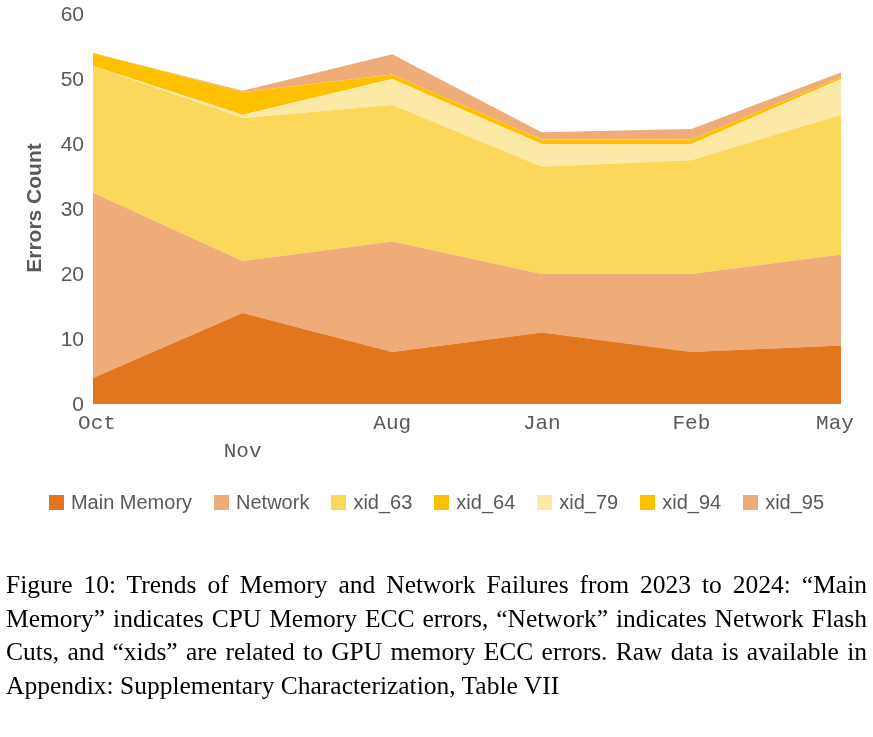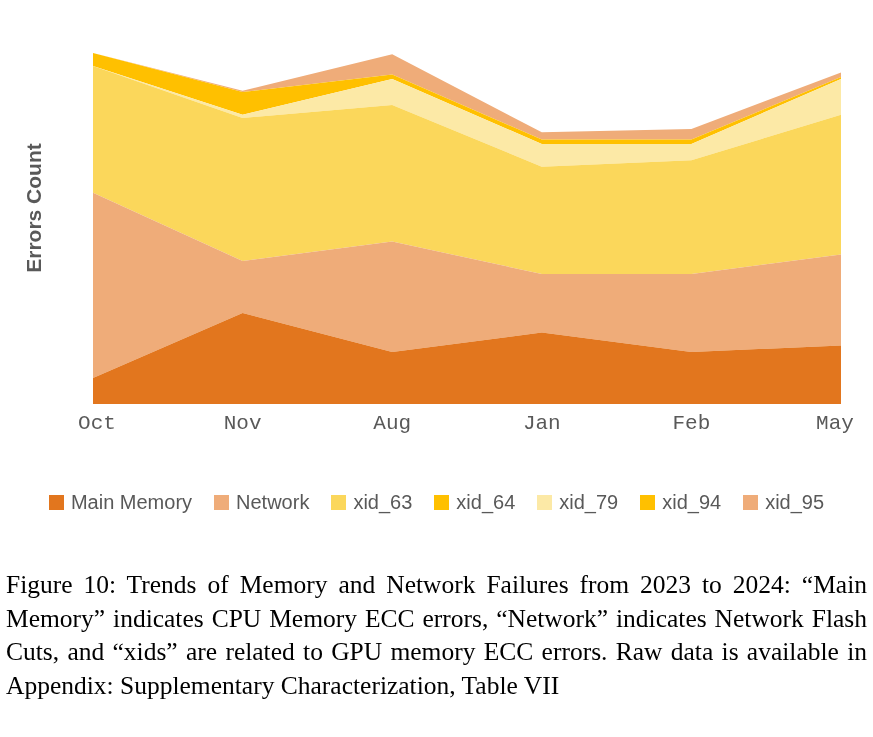--- a/index.html
+++ b/index.html
@@ -132,36 +132,45 @@
 </style>
 </head>
 <body>
 
 <div id="figure">
 
   <div id="chart-block">
 
     <div id="y-axis-title">Errors Count</div>
 
+    <div id="y-ticks">
+        <div class="y-tick" style="top: 14px;">60</div>
+        <div class="y-tick" style="top: 79px;">50</div>
+        <div class="y-tick" style="top: 144px;">40</div>
+        <div class="y-tick" style="top: 209px;">30</div>
+        <div class="y-tick" style="top: 274px;">20</div>
+        <div class="y-tick" style="top: 339px;">10</div>
+        <div class="y-tick" style="top: 404px;">0</div>
+      </div>
 
     <div id="plot">
       <svg id="plot-svg" viewBox="0 0 748 390" preserveAspectRatio="none">
           <path d="M0.00 39.00 L149.60 76.70 L299.20 40.30 L448.80 118.30 L598.40 115.05 L748.00 58.50 L748.00 63.05 L598.40 125.45 L448.80 125.45 L299.20 60.45 L149.60 78.00 L0.00 39.00 Z" fill="#EFAC79" shape-rendering="geometricPrecision"></path>
           <path d="M0.00 39.00 L149.60 78.00 L299.20 60.45 L448.80 125.45 L598.40 125.45 L748.00 63.05 L748.00 65.00 L598.40 130.00 L448.80 130.00 L299.20 65.00 L149.60 100.75 L0.00 52.00 Z" fill="#FFC000" shape-rendering="geometricPrecision"></path>
           <path d="M0.00 52.00 L149.60 100.75 L299.20 65.00 L448.80 130.00 L598.40 130.00 L748.00 65.00 L748.00 100.75 L598.40 146.25 L448.80 152.75 L299.20 91.00 L149.60 104.00 L0.00 52.00 Z" fill="#FCE9A6" shape-rendering="geometricPrecision"></path>
           <path d="M0.00 52.00 L149.60 104.00 L299.20 91.00 L448.80 152.75 L598.40 146.25 L748.00 100.75 L748.00 100.75 L598.40 146.25 L448.80 152.75 L299.20 91.00 L149.60 104.00 L0.00 52.00 Z" fill="#FFC000" shape-rendering="geometricPrecision"></path>
           <path d="M0.00 52.00 L149.60 104.00 L299.20 91.00 L448.80 152.75 L598.40 146.25 L748.00 100.75 L748.00 240.50 L598.40 260.00 L448.80 260.00 L299.20 227.50 L149.60 247.00 L0.00 178.75 Z" fill="#FBD75B" shape-rendering="geometricPrecision"></path>
           <path d="M0.00 178.75 L149.60 247.00 L299.20 227.50 L448.80 260.00 L598.40 260.00 L748.00 240.50 L748.00 331.50 L598.40 338.00 L448.80 318.50 L299.20 338.00 L149.60 299.00 L0.00 364.00 Z" fill="#EFAC79" shape-rendering="geometricPrecision"></path>
           <path d="M0.00 364.00 L149.60 299.00 L299.20 338.00 L448.80 318.50 L598.40 338.00 L748.00 331.50 L748.00 390.00 L598.40 390.00 L448.80 390.00 L299.20 390.00 L149.60 390.00 L0.00 390.00 Z" fill="#E2761E" shape-rendering="geometricPrecision"></path>
         </svg>
     </div>
 
     <div id="x-ticks">
         <div class="x-tick" style="left: 4px;">Oct</div>
-        <div class="x-tick" style="left: 149.6px;">Nov</div>
+        <div class="x-tick" style="left: 149.6px; margin-top: 28px;">Nov</div>
         <div class="x-tick" style="left: 299.2px;">Aug</div>
         <div class="x-tick" style="left: 448.8px;">Jan</div>
         <div class="x-tick" style="left: 598.4px; text-align: center;">Feb</div>
         <div class="x-tick" style="left: 742px;">May</div>
       </div>
   </div>
 
   <div id="legend">
       <div class="legend-item">
         <span class="legend-swatch" style="background: rgb(226, 118, 30);"></span>

